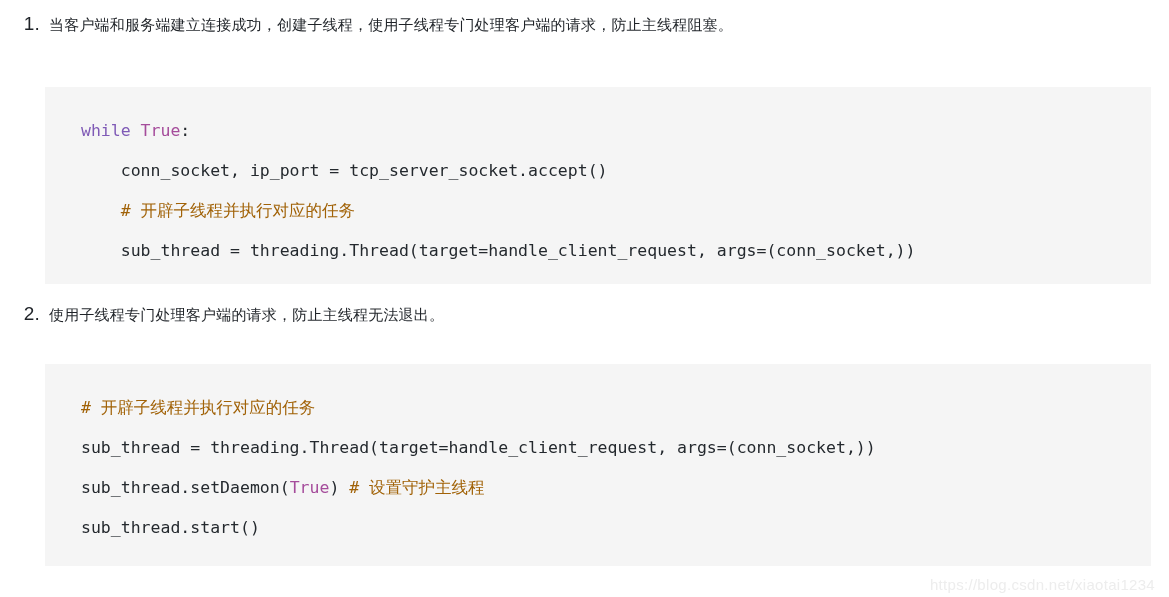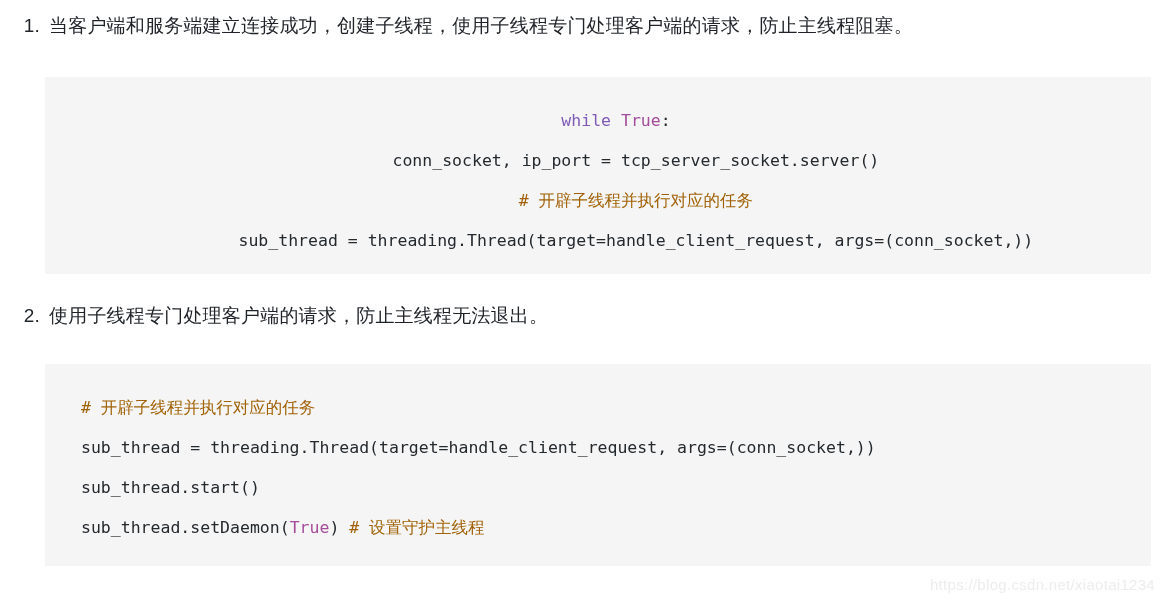--- a/index.html
+++ b/index.html
@@ -35,39 +35,39 @@
     width: 28px;
     min-width: 28px;
     text-align: right;
     padding-right: 9px;
     color: #1f2328;
     font-size: 19px;
     font-family: "Liberation Sans", "DejaVu Sans", sans-serif;
   }
   .list-text {
     color: #1f2328;
-    font-size: 19px;
+    font-size: 15px;
     font-family: "Liberation Sans", "DejaVu Sans", sans-serif;
     text-align: center;
   }
 
   #item-1 { left: 12px; top: 13px; }
   #item-2 { left: 12px; top: 303px; }
 
   
   .code-block {
     position: absolute;
     background: #f5f5f5;
     left: 45px;
     width: 1106px;
     box-sizing: border-box;
     padding: 20px 0 18px 0;
     font-family: "DejaVu Sans Mono", "Liberation Mono", monospace;
   }
-  #code-block-1 { top: 77px; height: 197px; padding-top: 24px; text-align: center; }
+  #code-block-1 { top: 87px; height: 197px; padding-top: 24px; }
   #code-block-2 { top: 364px; height: 202px; padding-top: 24px; }
 
   .code-line {
     font-family: "DejaVu Sans Mono", "Liberation Mono", monospace;
     font-size: 16.5px;
     line-height: 40px;
     color: #24292e;
     white-space: pre;
     padding-left: 36px;
   }
@@ -95,32 +95,32 @@
 
 <div class="doc">
 
   <div class="list-item" id="item-1">
     <span class="list-marker">1.</span>
     <span class="list-text">当客户端和服务端建立连接成功，创建子线程，使用子线程专门处理客户端的请求，防止主线程阻塞。</span>
   </div>
 
   <div class="code-block" id="code-block-1">
       <div class="code-line"><span class="tok-kw">while</span><span class="tok-plain"> </span><span class="tok-const">True</span><span class="tok-plain">:</span></div>
-      <div class="code-line"><span class="tok-plain">    conn_socket, ip_port = tcp_server_socket.server()</span></div>
+      <div class="code-line"><span class="tok-plain">    conn_socket, ip_port = tcp_server_socket.accept()</span></div>
       <div class="code-line"><span class="tok-plain">    </span><span class="tok-comment"># 开辟子线程并执行对应的任务</span></div>
       <div class="code-line"><span class="tok-plain">    sub_thread = threading.Thread(target=handle_client_request, args=(conn_socket,))</span></div>
     </div>
 
   <div class="list-item" id="item-2">
     <span class="list-marker">2.</span>
     <span class="list-text">使用子线程专门处理客户端的请求，防止主线程无法退出。</span>
   </div>
 
   <div class="code-block" id="code-block-2">
       <div class="code-line"><span class="tok-comment"># 开辟子线程并执行对应的任务</span></div>
       <div class="code-line"><span class="tok-plain">sub_thread = threading.Thread(target=handle_client_request, args=(conn_socket,))</span></div>
+      <div class="code-line"><span class="tok-plain">sub_thread.setDaemon(</span><span class="tok-const">True</span><span class="tok-plain">) </span><span class="tok-comment"># 设置守护主线程</span></div>
       <div class="code-line"><span class="tok-plain">sub_thread.start()</span></div>
-      <div class="code-line"><span class="tok-plain">sub_thread.setDaemon(</span><span class="tok-const">True</span><span class="tok-plain">) </span><span class="tok-comment"># 设置守护主线程</span></div>
     </div>
 
   <div class="watermark">https://blog.csdn.net/xiaotai1234</div>
 
 </div>
 
 </body></html>

